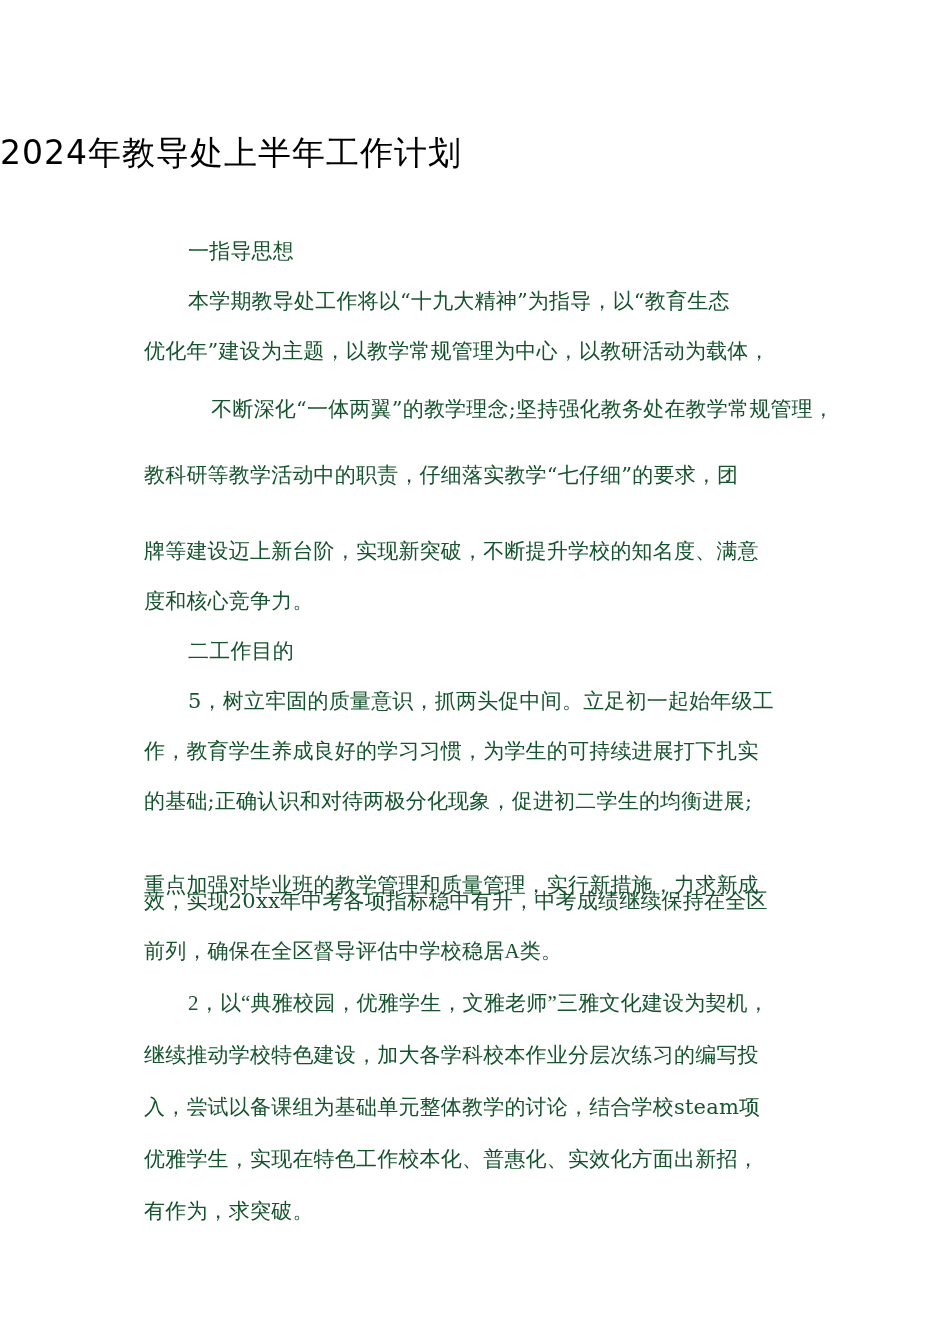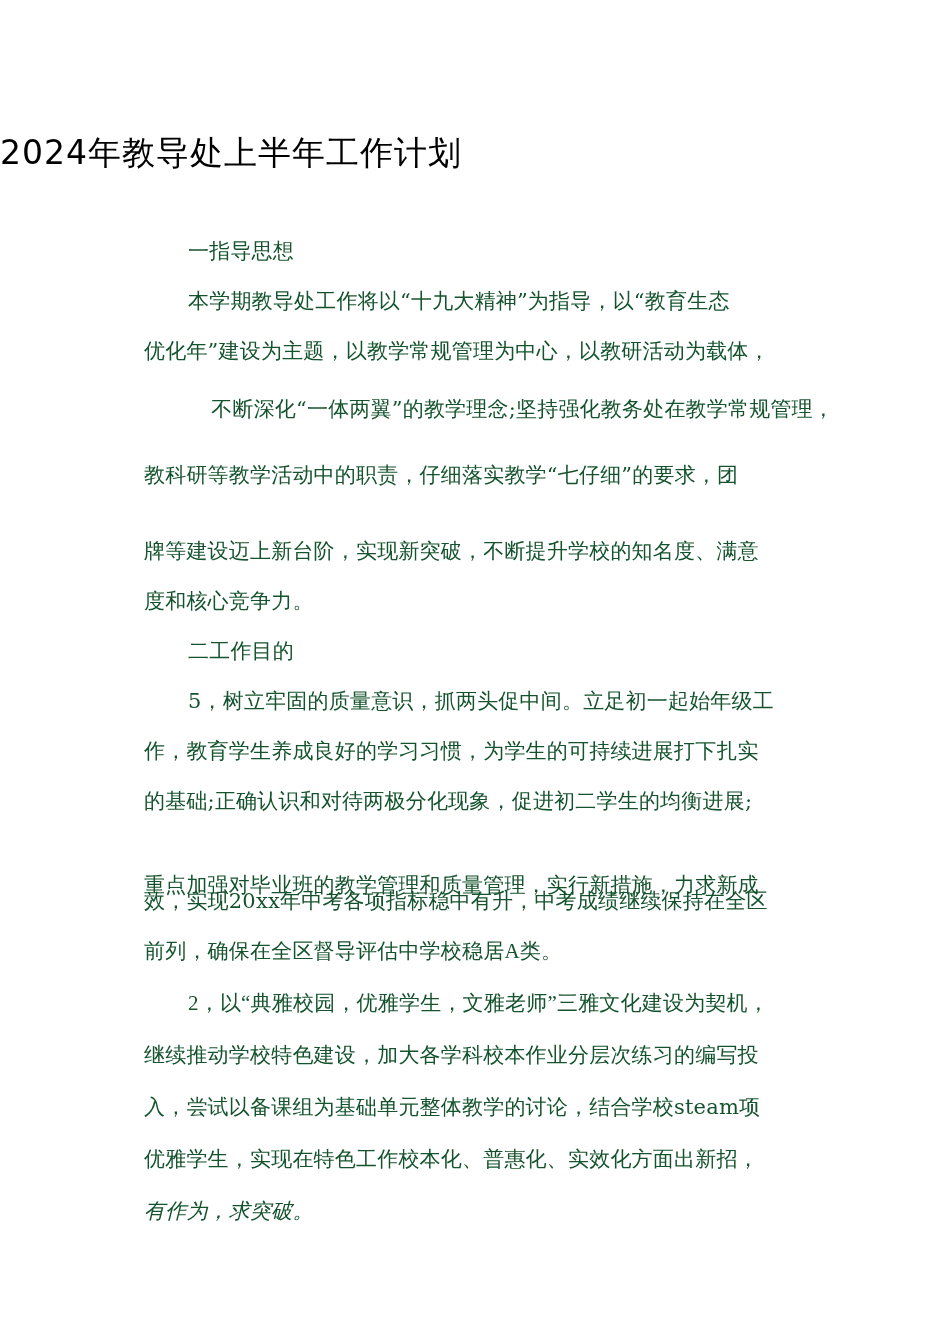--- a/index.html
+++ b/index.html
@@ -68,15 +68,15 @@
   <div class="line" style="top:736px;">作，教育学生养成良好的学习习惯，为学生的可持续进展打下扎实</div>
   <div class="line" style="top:786px;">的基础;正确认识和对待两极分化现象，促进初二学生的均衡进展;</div>
   <div class="line" style="top:836px;margin-top:34px;">重点加强对毕业班的教学管理和质量管理，实行新措施，力求新成</div>
   <div class="line" style="top:886px;">效，实现20xx年中考各项指标稳中有升，中考成绩继续保持在全区</div>
   <div class="line" style="top:936px;font-family:Liberation Serif, serif;">前列，确保在全区督导评估中学校稳居A类。</div>
 
   <div class="line indent" style="top:988px;font-family:Liberation Serif, serif;">2，以“典雅校园，优雅学生，文雅老师”三雅文化建设为契机，</div>
   <div class="line" style="top:1040px;">继续推动学校特色建设，加大各学科校本作业分层次练习的编写投</div>
   <div class="line" style="top:1092px;">入，尝试以备课组为基础单元整体教学的讨论，结合学校steam项</div>
   <div class="line" style="top:1144px;">优雅学生，实现在特色工作校本化、普惠化、实效化方面出新招，</div>
-  <div class="line" style="top:1196px;font-style:italic;">有作为，求突破。</div>
+  <div class="line" style="top:1196px;">有作为，求突破。</div>
 
 </div>
 
 </body></html>

